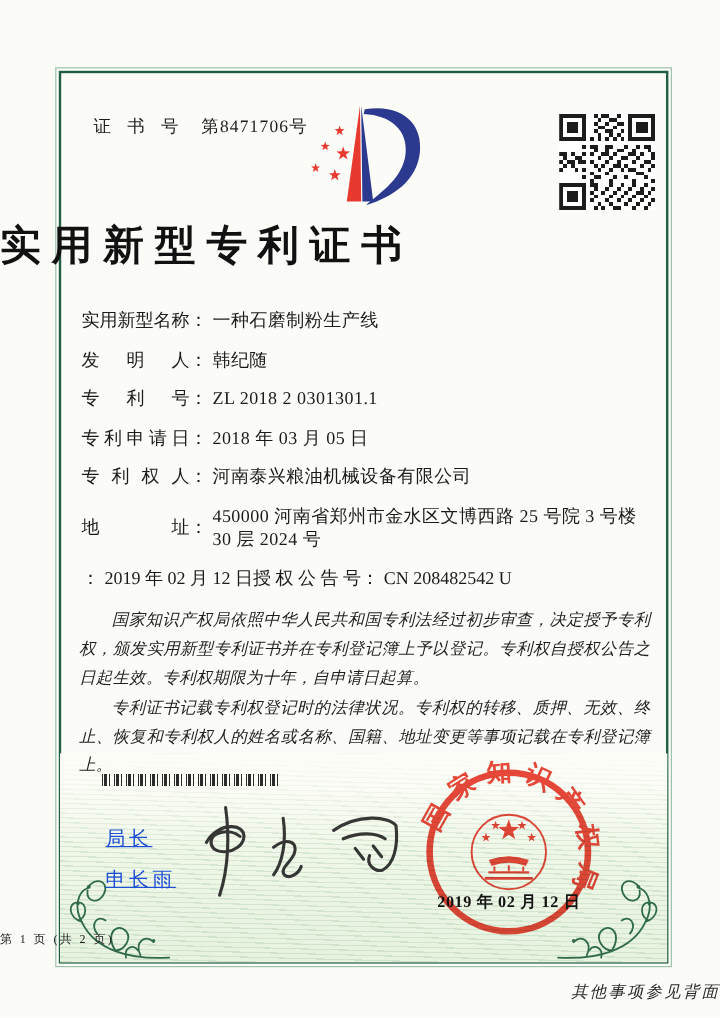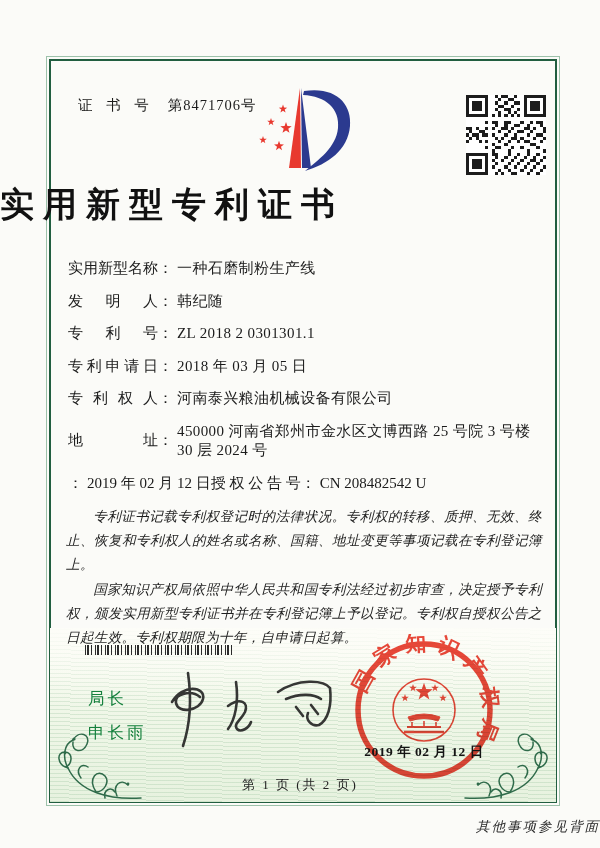--- a/index.html
+++ b/index.html
@@ -40,34 +40,34 @@
   .flabel5{display:inline-block;width:90px;text-align:justify;text-align-last:justify;}
   
   .paras{position:absolute;left:66px;right:58px;top:505px;
     font-size:13.6px;line-height:1.78;font-style:italic;color:#1f1f1f;
     text-align:justify;letter-spacing:0.3px;}
   .paras p{margin:0;text-indent:2em;}
   
   .barcode{position:absolute;left:85px;top:645px;width:150px;height:10px;
     background:repeating-linear-gradient(90deg,#2b2b2b 0 1px,transparent 1px 2px,#2b2b2b 2px 4px,transparent 4px 6px,#2b2b2b 6px 7px,transparent 7px 10px);}
   
-  .signer{position:absolute;left:88px;top:688px;font-size:16.5px;letter-spacing:3px;color:#15803d;}
+  .signer{position:absolute;left:88px;top:688px;font-size:16.5px;letter-spacing:3px;color:#1d4ed8;text-decoration:underline;}
   .signer div{margin-bottom:12px;}
   .autograph{position:absolute;left:152px;top:662px;}
   
   .seal{position:absolute;left:348px;top:634px;mix-blend-mode:multiply;opacity:0.93;}
   .sealdate{position:absolute;left:356px;top:743px;width:136px;text-align:center;
     font-size:13.5px;color:#141414;letter-spacing:0.5px;font-weight:bold;}
   
   .orn{position:absolute;width:92px;height:92px;}
   .orn-l{left:51px;top:712px;}
   .orn-r{right:45px;top:712px;transform:scaleX(-1);}
   
-  .pageinfo{position:absolute;left:0;right:0;top:776px;text-align:center;
-    font-size:13px;color:#222;letter-spacing:2px;}
+  .pageinfo{position:absolute;left:0;right:0;top:776px;text-align:left;
+    font-size:10px;color:#222;letter-spacing:2px;}
   .backnote{position:absolute;left:0;right:0;top:818px;text-align:right;
     font-size:13.5px;font-style:italic;color:#2a2a2a;letter-spacing:2px;}
   svg{display:block;}
 </style>
 </head>
 <body>
 
 <div class="page">
 
   <div class="frame-outer">
@@ -197,22 +197,22 @@
         <span>2019 年 02 月 12 日</span>
       <span class="pair2">
         <span class="flabel5">授权公告号</span>
           <span class="fcolon">：</span>
           <span>CN 208482542 U</span>
       </span>
     </div>
   </div>
 
   <div class="paras">
+    <p>国家知识产权局依照中华人民共和国专利法经过初步审查，决定授予专利权，颁发实用新型专利证书并在专利登记簿上予以登记。专利权自授权公告之日起生效。专利权期限为十年，自申请日起算。</p>
     <p>专利证书记载专利权登记时的法律状况。专利权的转移、质押、无效、终止、恢复和专利权人的姓名或名称、国籍、地址变更等事项记载在专利登记簿上。</p>
-    <p>国家知识产权局依照中华人民共和国专利法经过初步审查，决定授予专利权，颁发实用新型专利证书并在专利登记簿上予以登记。专利权自授权公告之日起生效。专利权期限为十年，自申请日起算。</p>
   </div>
 
   <div class="barcode"></div>
 
   <div class="signer">
     <div>局长</div>
     <div>申长雨</div>
   </div>
 
   <svg class="autograph" width="200" height="95" viewBox="0 0 200 95">

